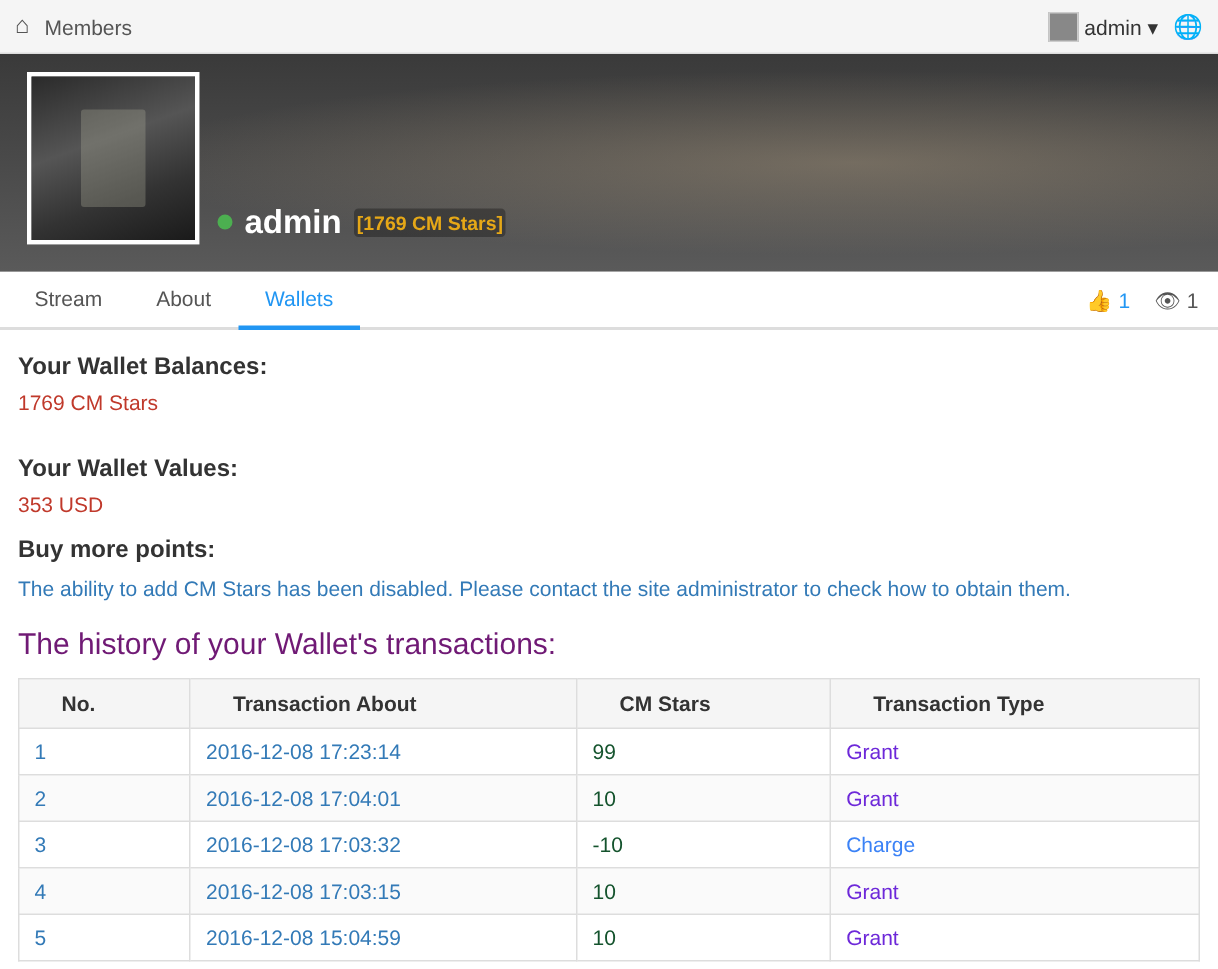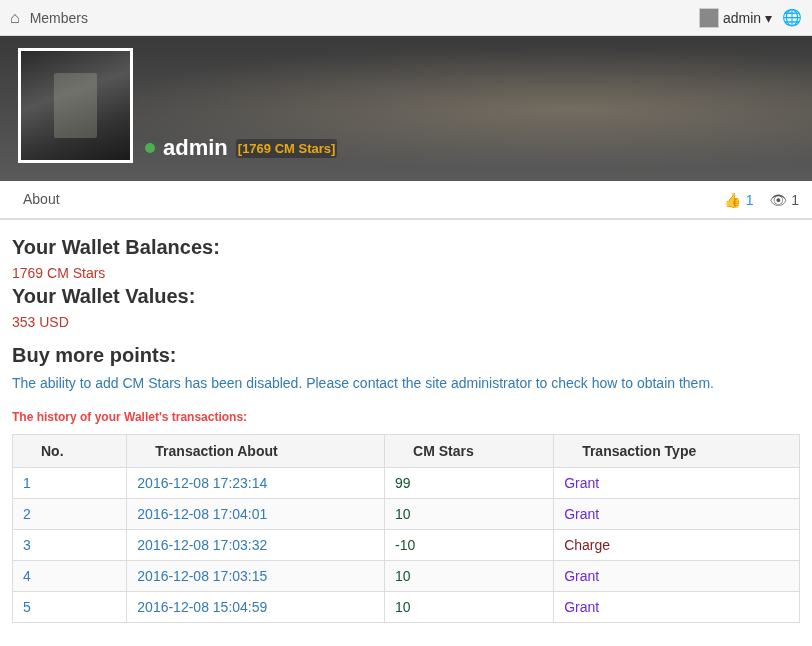--- a/index.html
+++ b/index.html
@@ -160,47 +160,47 @@
     }
     .tab-stat .count {
       font-size: 14px;
     }
 
     
     .main-content {
       padding: 16px 12px;
     }
     .section-title {
-      font-size: 20px;
+      font-size: 16px;
       font-weight: bold;
       color: #333;
       margin-bottom: 6px;
     }
     .balance-value {
       color: #c0392b;
       font-size: 14px;
-      margin-bottom: 4px;
+      margin-bottom: 28px;
     }
     .wallet-value {
       color: #c0392b;
       font-size: 14px;
       margin-bottom: 14px;
     }
     .buy-points-desc {
       color: #337ab7;
       font-size: 14px;
       margin-bottom: 16px;
       line-height: 1.5;
     }
 
     
     .transactions-title {
-      font-size: 12px;
-      font-weight: bold;
-      color: #ef4444;
+      font-size: 20px;
+      font-weight: normal;
+      color: #701a75;
       margin-bottom: 10px;
     }
     table {
       width: 100%;
       border-collapse: collapse;
       font-size: 14px;
     }
     table th {
       background: #f5f5f5;
       border: 1px solid #ddd;
@@ -220,21 +220,21 @@
     table td.date-col {
       color: #337ab7;
     }
     table td.stars-col {
       color: #14532d;
     }
     table td.type-grant {
       color: #6d28d9;
     }
     table td.type-charge {
-      color: #7f1d1d;
+      color: #3b82f6;
     }
     table tr:nth-child(even) td {
       background: #fafafa;
     }
   </style>
 </head>
 <body>
 
 <div class="navbar">
   <span class="navbar-home-icon">⌂</span>
@@ -255,21 +255,23 @@
     <div class="avatar-inner"></div>
   </div>
   <div class="profile-info">
     <span class="online-dot"></span>
     <span class="profile-username">admin</span>
     <span class="profile-stars-badge">[1769 CM Stars]</span>
   </div>
 </div>
 
 <div class="tabs-bar">
+  <a class="tab">Stream</a>
   <a class="tab">About</a>
+  <a class="tab active">Wallets</a>
   <div class="tabs-right">
     <div class="tab-stat tab-stat-like">
       <span>👍</span>
       <span class="count">1</span>
     </div>
     <div class="tab-stat">
       <span>👁</span>
       <span class="count">1</span>
     </div>
   </div>

